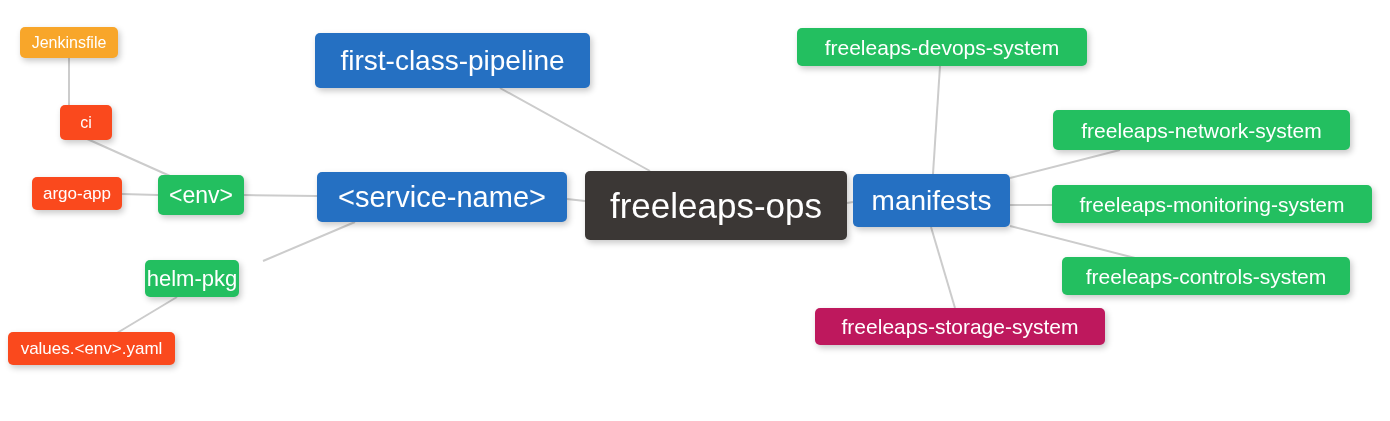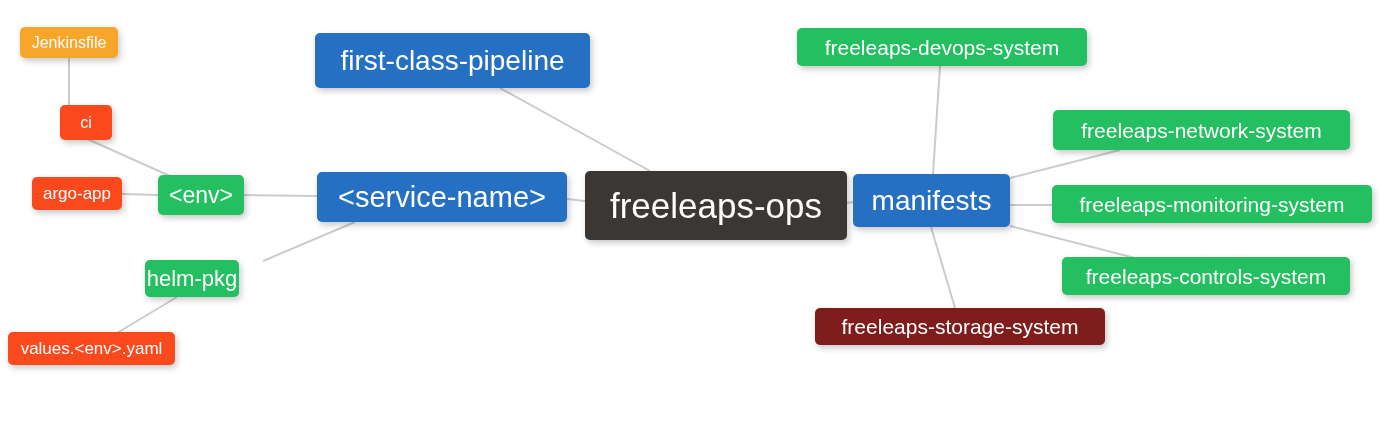--- a/index.html
+++ b/index.html
@@ -66,14 +66,14 @@
     <div class="node" style="left: 145px; top: 260px; width: 94px; height: 37px; background: rgb(35, 191, 96); font-size: 22px; color: rgb(255, 255, 255);">helm-pkg</div>
     <div class="node" style="left: 8px; top: 332px; width: 167px; height: 33px; background: rgb(250, 73, 29); font-size: 17px; color: rgb(255, 255, 255);">values.&lt;env&gt;.yaml</div>
     <div class="node" style="left: 315px; top: 33px; width: 275px; height: 55px; background: rgb(37, 112, 194); font-size: 28px; color: rgb(255, 255, 255); text-align: center;">first-class-pipeline</div>
     <div class="node" style="left: 317px; top: 172px; width: 250px; height: 50px; background: rgb(37, 112, 194); font-size: 29px; color: rgb(255, 255, 255);">&lt;service-name&gt;</div>
     <div class="node" style="left: 585px; top: 171px; width: 262px; height: 69px; background: rgb(59, 55, 53); font-size: 35px; color: rgb(255, 255, 255);">freeleaps-ops</div>
     <div class="node" style="left: 853px; top: 174px; width: 157px; height: 53px; background: rgb(37, 112, 194); font-size: 28px; color: rgb(255, 255, 255);">manifests</div>
     <div class="node" style="left: 1053px; top: 110px; width: 297px; height: 40px; background: rgb(35, 191, 96); font-size: 21px; color: rgb(255, 255, 255);">freeleaps-network-system</div>
     <div class="node" style="left: 797px; top: 28px; width: 290px; height: 38px; background: rgb(35, 191, 96); font-size: 21px; color: rgb(255, 255, 255);">freeleaps-devops-system</div>
     <div class="node" style="left: 1052px; top: 185px; width: 320px; height: 38px; background: rgb(35, 191, 96); font-size: 21px; color: rgb(255, 255, 255);">freeleaps-monitoring-system</div>
     <div class="node" style="left: 1062px; top: 257px; width: 288px; height: 38px; background: rgb(35, 191, 96); font-size: 21px; color: rgb(255, 255, 255);">freeleaps-controls-system</div>
-    <div class="node" style="left: 815px; top: 308px; width: 290px; height: 37px; background: #7f1d1d; font-size: 21px; color: rgb(255, 255, 255);">freeleaps-storage-system</div>
+    <div class="node" style="left: 815px; top: 308px; width: 290px; height: 37px; background: #be185d; font-size: 21px; color: rgb(255, 255, 255);">freeleaps-storage-system</div>
   </div>
 
 </body></html>

